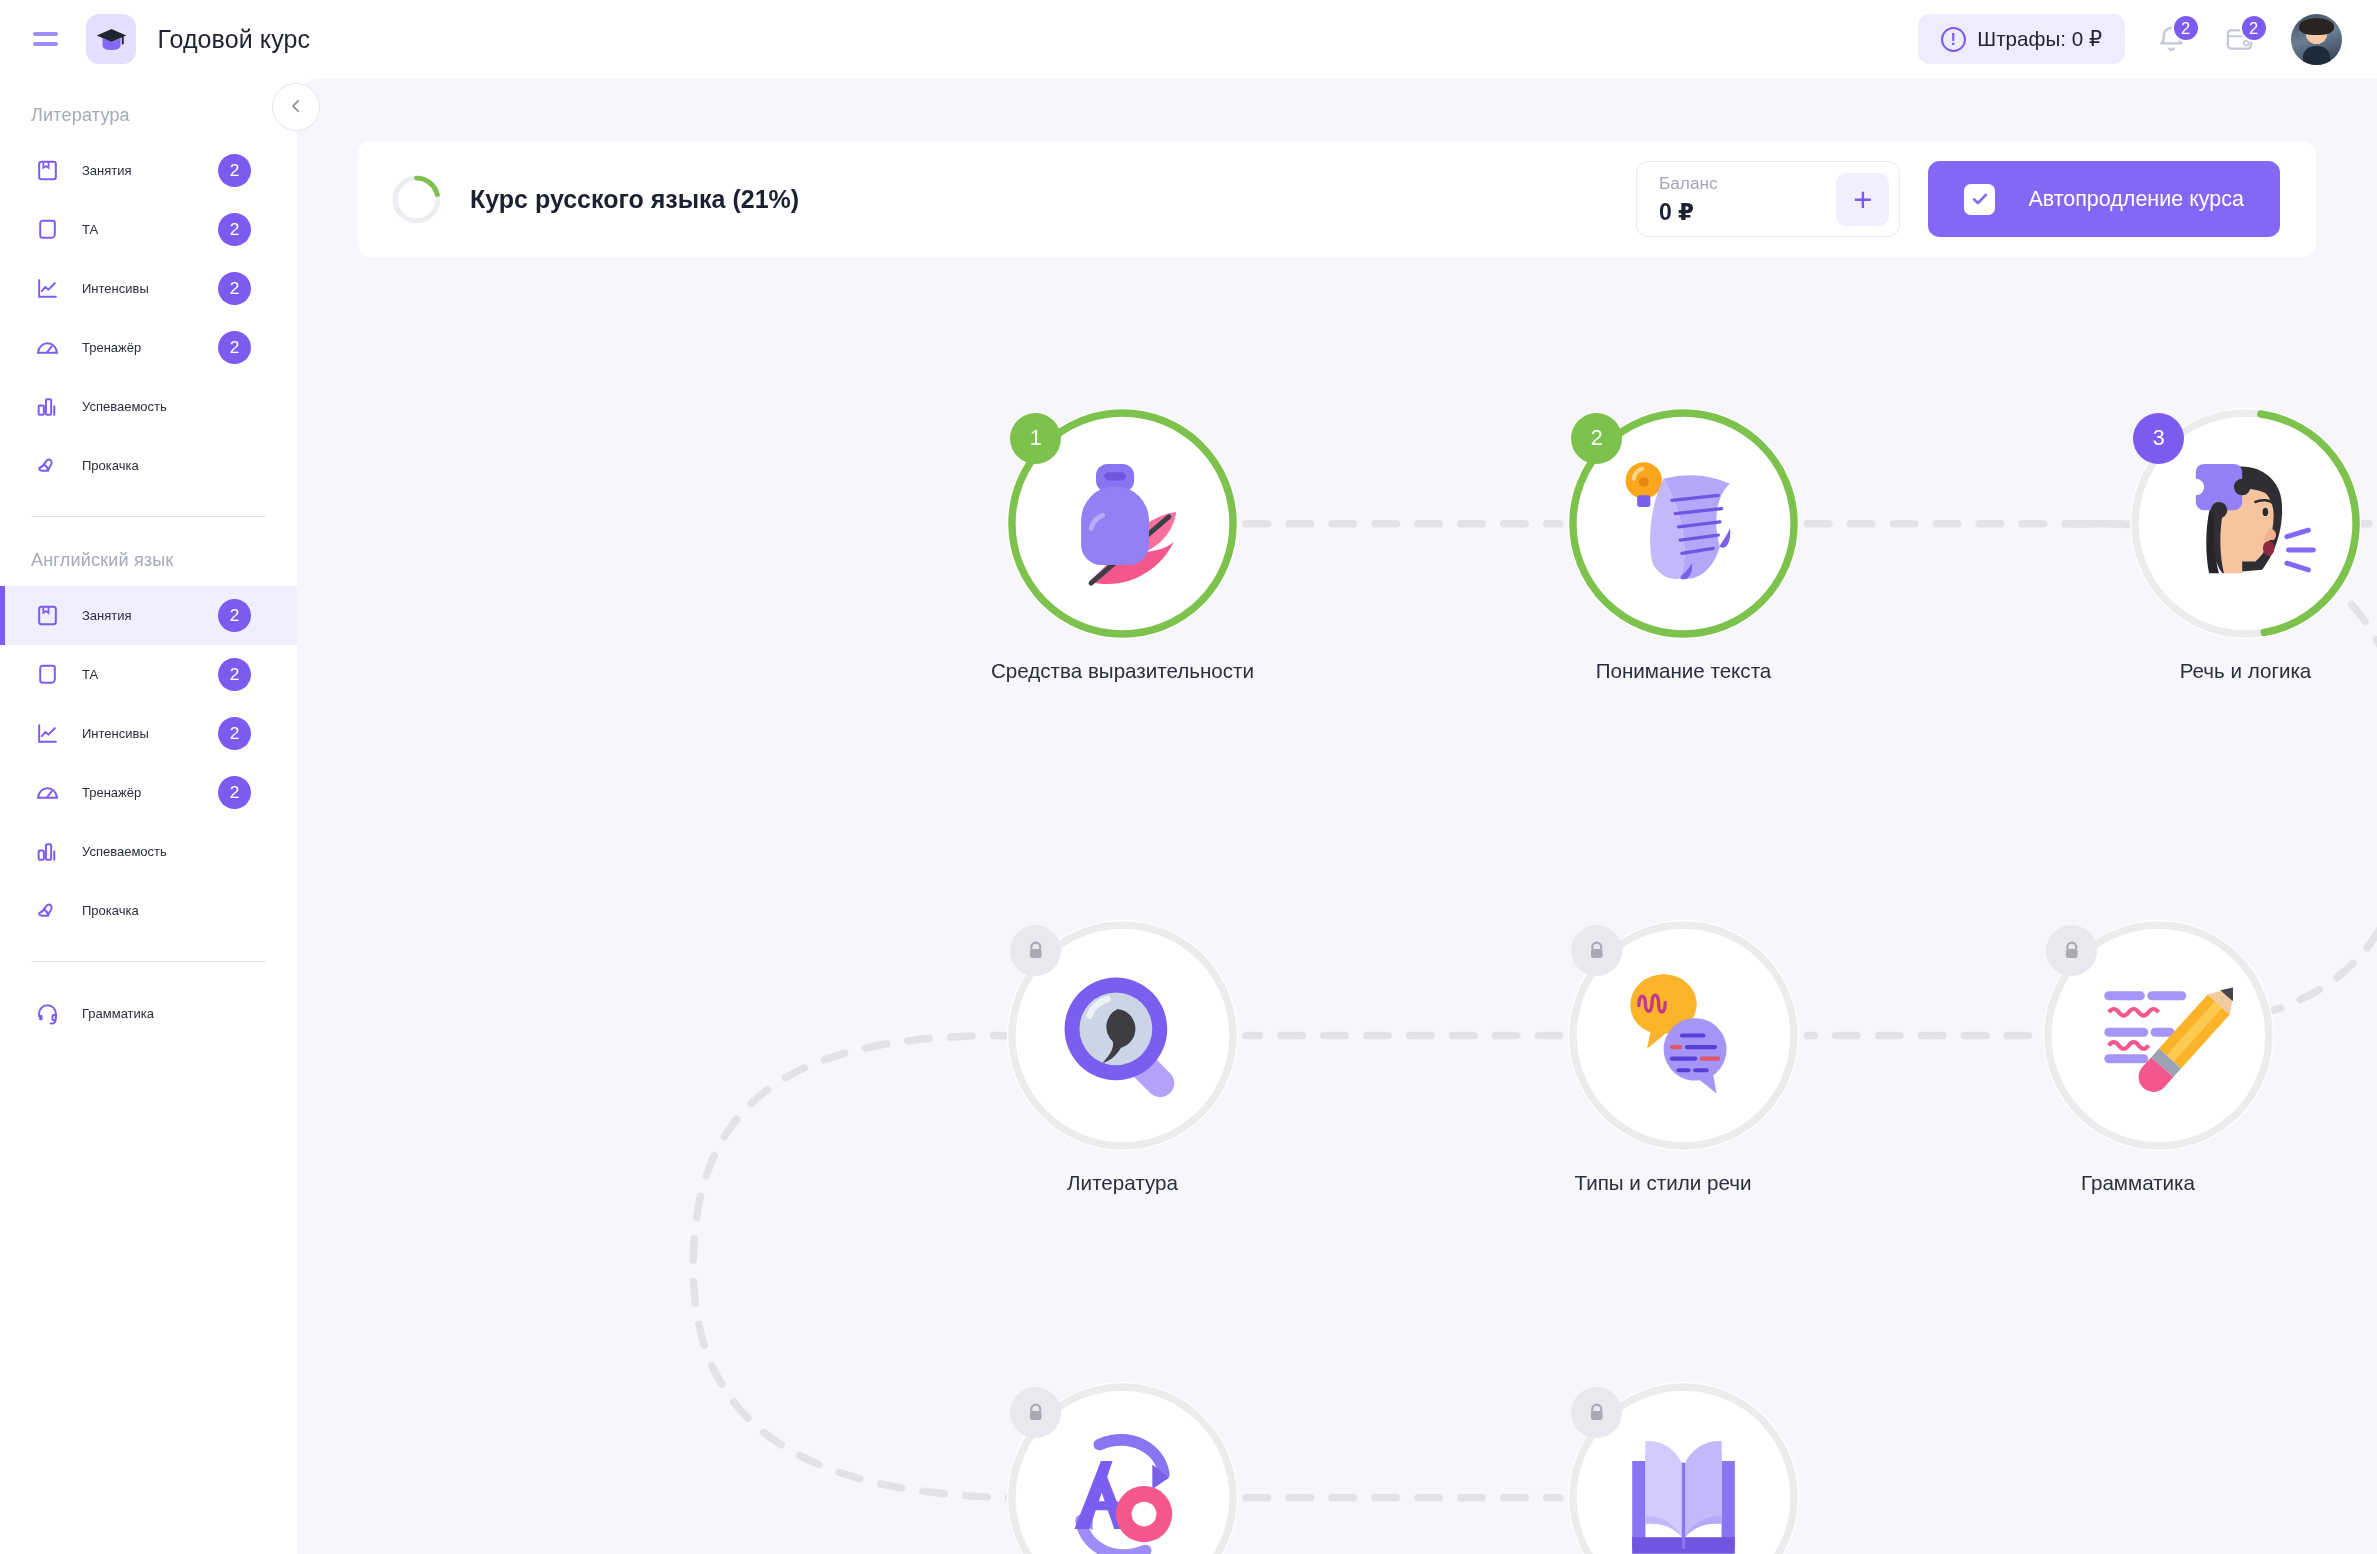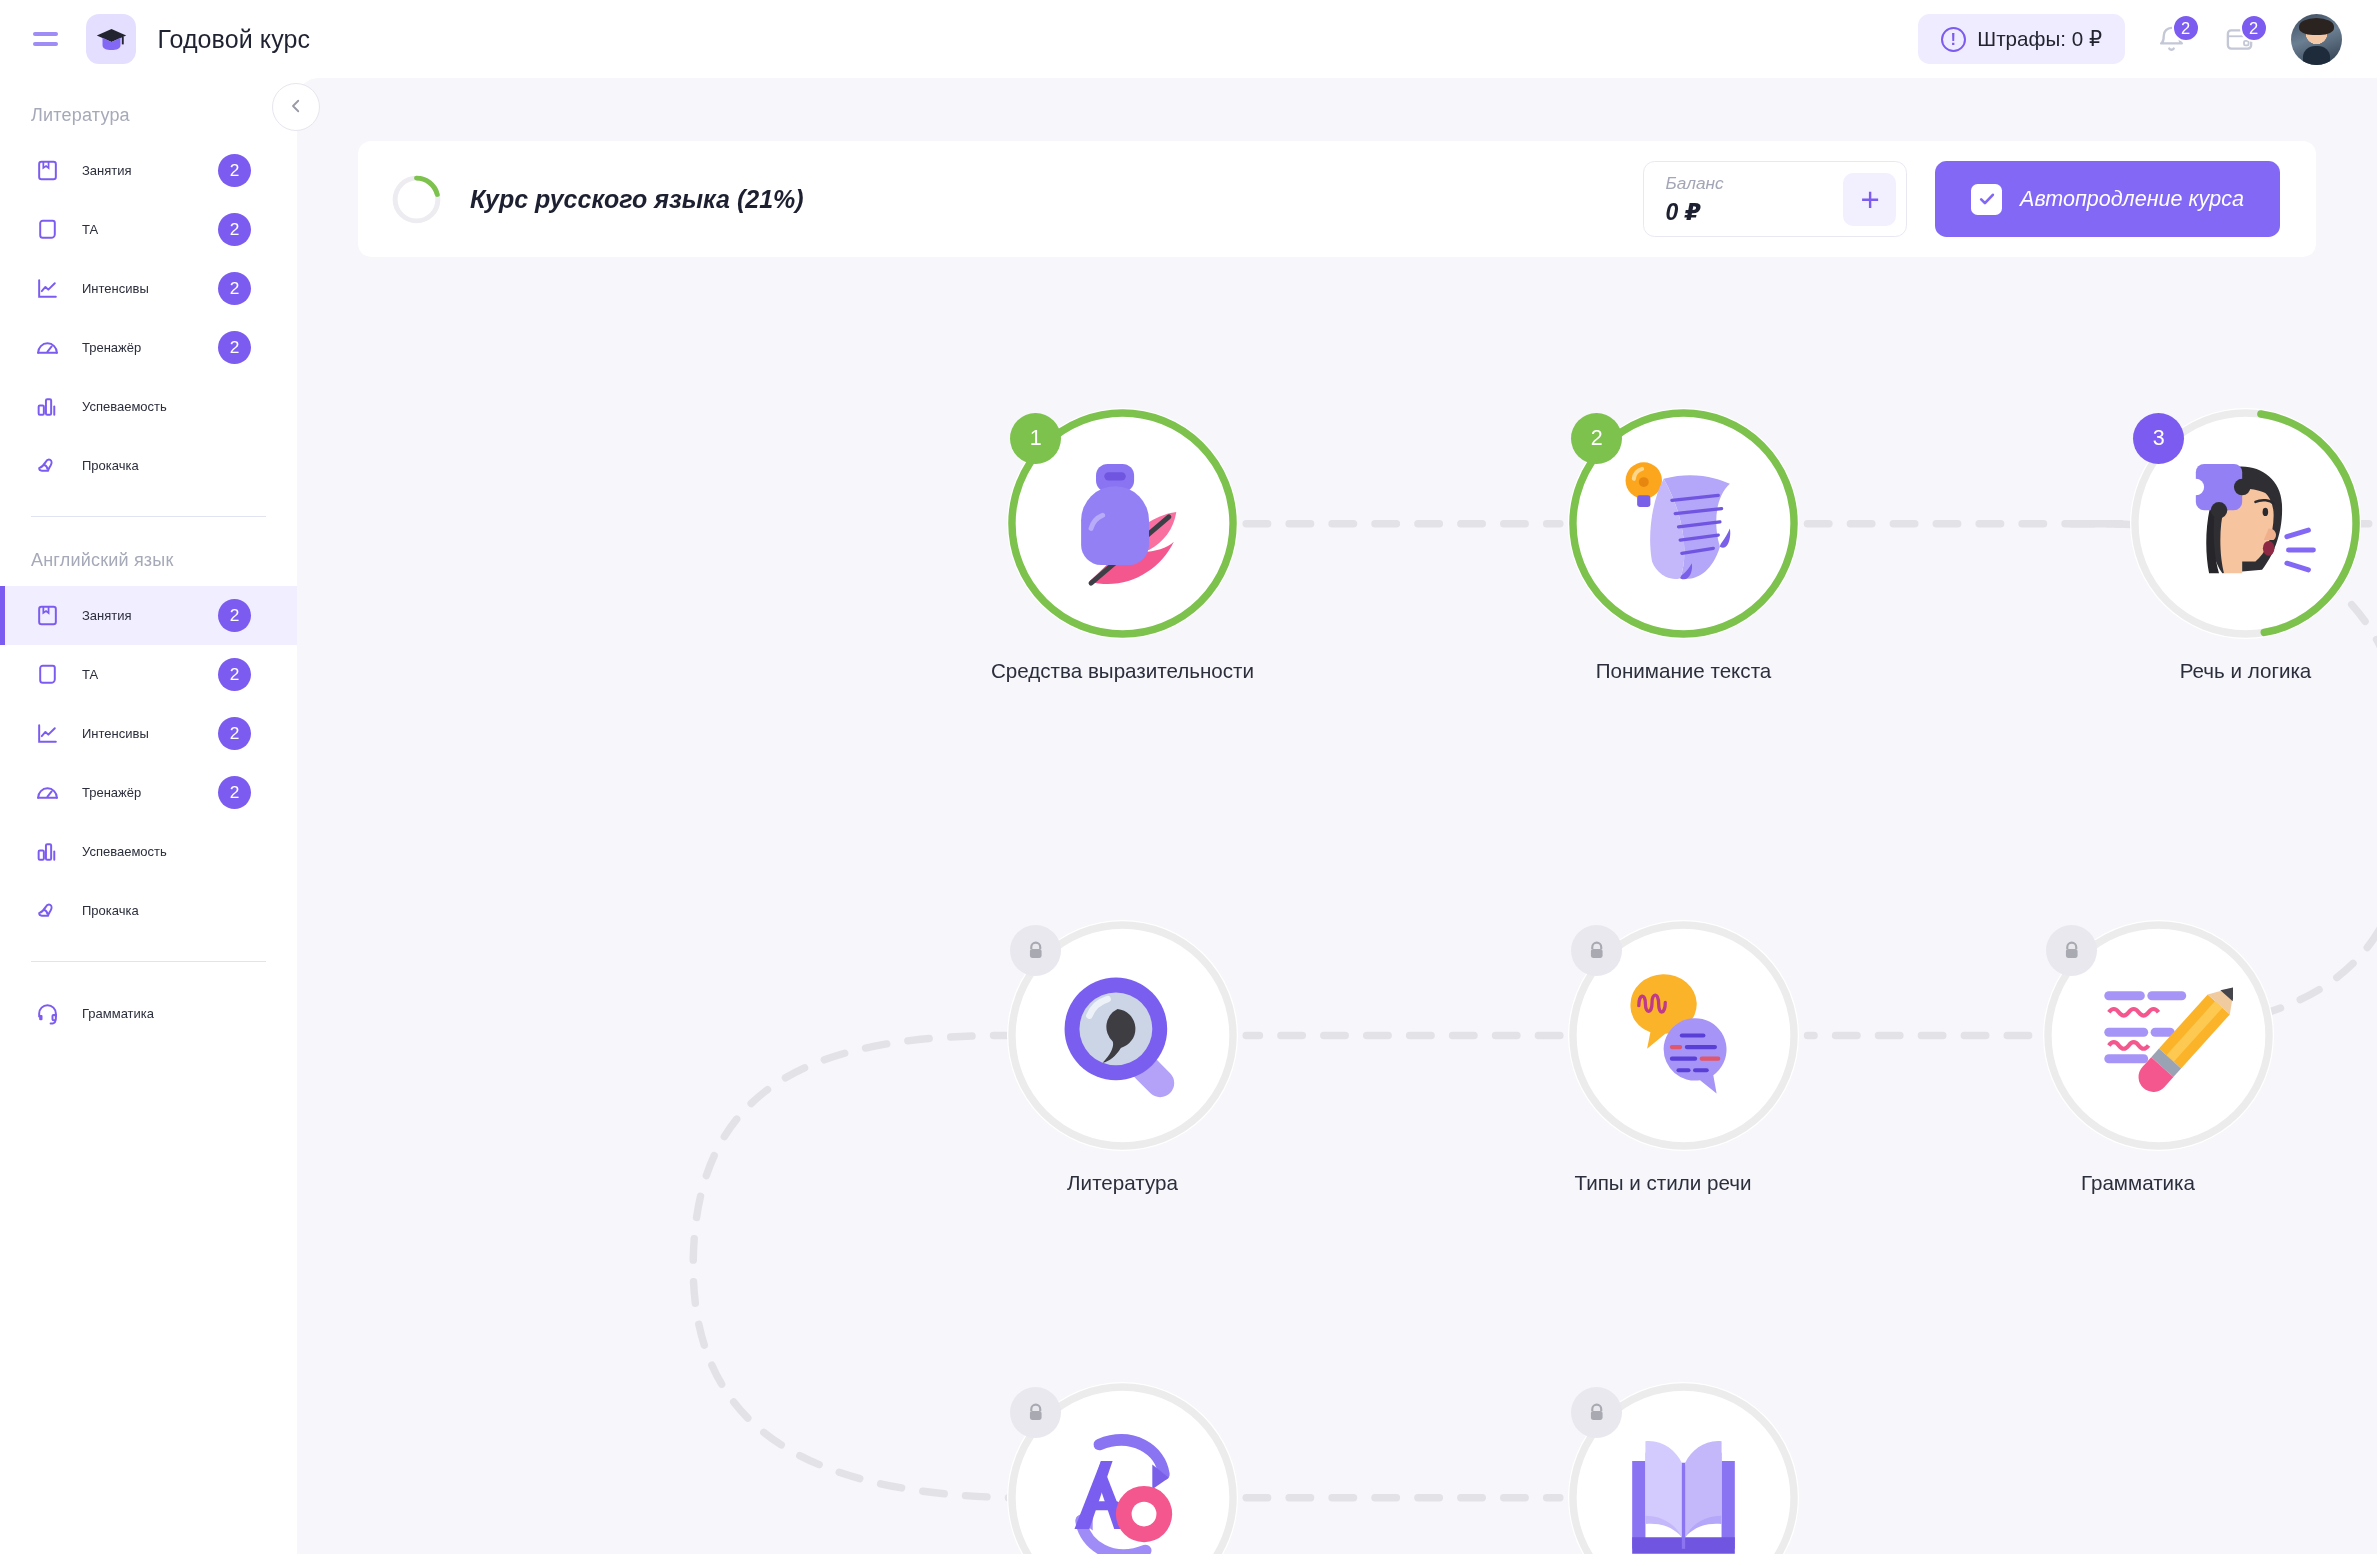--- a/index.html
+++ b/index.html
@@ -88,39 +88,38 @@
     position: absolute; top: 83px; left: 272px; width: 48px; height: 48px;
     border-radius: 50%; background: #fff; border: 0.8px solid #e6e6ef;
     display: flex; align-items: center; justify-content: center; z-index: 35; cursor: pointer;
   }
 
   
   .course-card {
     position: absolute; top: 63px; left: 61px; width: 1958px; height: 116px;
     background: #fff; border-radius: 13.2px; display: flex; align-items: center;
     padding: 0 36px 0 33px;
-    font-style: italic;
   }
   .ring-wrap { width: 51px; height: 51px; position: relative; flex: 0 0 51px; }
   .course-name { margin-left: 28px; font-size: 25px; font-weight: bold; color: #1d2030; }
   .card-right { margin-left: auto; display: flex; align-items: flex-end; gap: 28px; }
   .balance-box {
     width: 264px; height: 76px; border: 0.8px solid #e8e8f2; border-radius: 11.6px;
     display: flex; align-items: center; padding: 0 10px 0 21.5px;
   }
   .bal-label { font-size: 17.3px; color: #a3a6b6; }
   .bal-value { font-size: 23px; font-weight: bold; color: #1d2030; margin-top: 5px; }
   .plus-btn {
     margin-left: auto; width: 53px; height: 53px; border-radius: 10px; background: #f2efff;
     display: flex; align-items: center; justify-content: center; color: #7c5cf0;
     font-size: 33px; line-height: 1; cursor: pointer;
   }
   .autorenew-btn {
     height: 76px; background: #8268f5; border-radius: 11.6px; color: #fff;
-    display: flex; align-items: center; gap: 18px; padding: 0 36px; font-size: 21.5px; cursor: pointer;
+    display: flex; align-items: center; gap: 33px; padding: 0 36px; font-size: 21.5px; cursor: pointer;
   }
   .chk {
     width: 31px; height: 31px; border-radius: 6.6px; background: #fff;
     display: flex; align-items: center; justify-content: center;
   }
 
   
   .map { position: absolute; top: 0; left: 0; width: 2080px; height: 1476px; }
   .map-svg { position: absolute; top: 0; left: 0; width: 2080px; height: 1476px; }
   .node {

